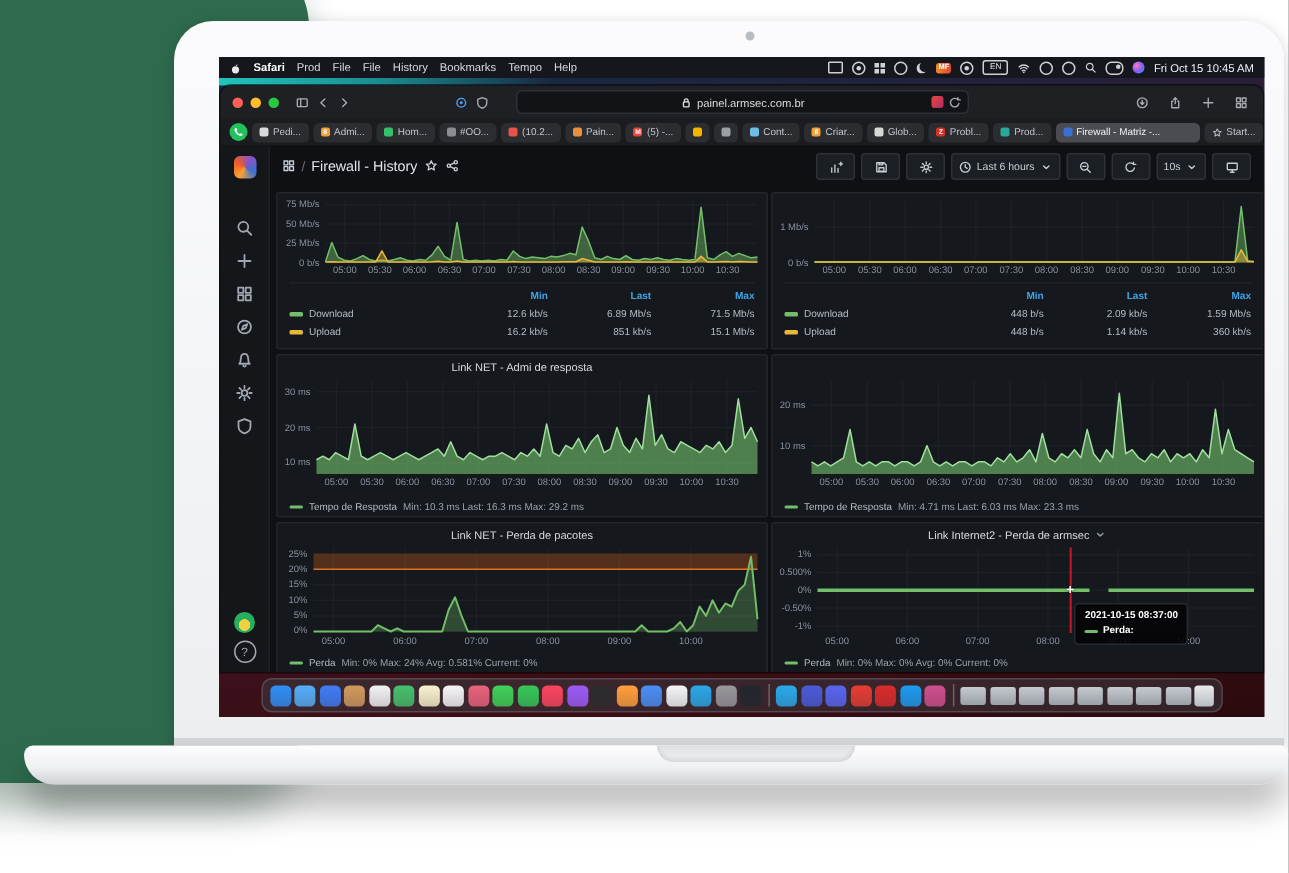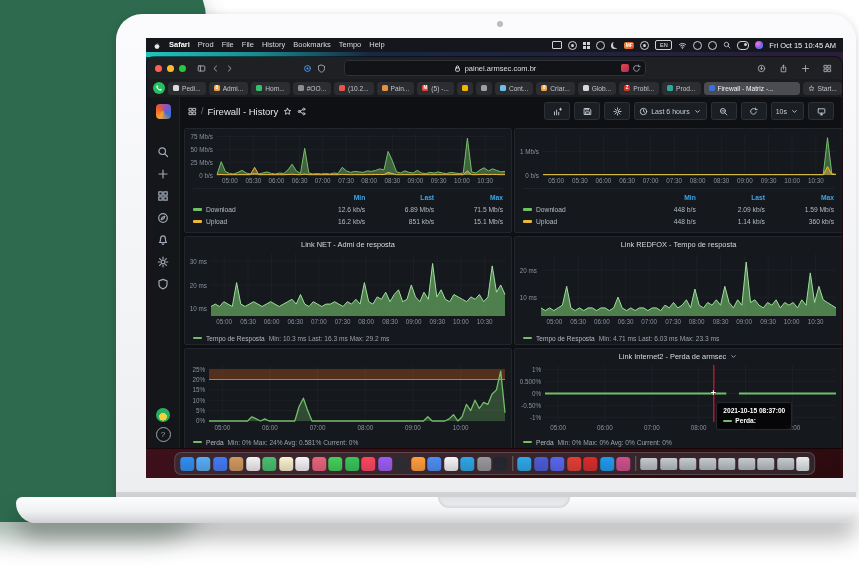--- a/index.html
+++ b/index.html
@@ -622,23 +622,20 @@
               <div class="xlab" style="left: 297.714px; top: 66.5px;">10:30</div>
             </div>
           <div class="legend-line">
             <span class="dash-sw" style="background:#73bf69"></span>
             <span>Tempo de Resposta</span>
             <span class="lstat">Min: 10.3 ms   Last: 16.3 ms   Max: 29.2 ms</span>
           </div>
         </div>
 
         <div class="panel" id="p4">
-          <div class="p-title">
-              <span>Link REDFOX - Tempo de resposta</span>
-            </div>
           <div class="plot">
               <svg width="323" height="76" style="position:absolute;left:0;top:0">
                 <line x1="37.275" y1="3" x2="37.275" y2="65" stroke="#1d2025" stroke-width="1"></line>
                 <line x1="61.17" y1="3" x2="61.17" y2="65" stroke="#1d2025" stroke-width="1"></line>
                 <line x1="84.77" y1="3" x2="84.77" y2="65" stroke="#1d2025" stroke-width="1"></line>
                 <line x1="108.66499999999999" y1="3" x2="108.66499999999999" y2="65" stroke="#1d2025" stroke-width="1"></line>
                 <line x1="132.265" y1="3" x2="132.265" y2="65" stroke="#1d2025" stroke-width="1"></line>
                 <line x1="156.16" y1="3" x2="156.16" y2="65" stroke="#1d2025" stroke-width="1"></line>
                 <line x1="179.76000000000002" y1="3" x2="179.76000000000002" y2="65" stroke="#1d2025" stroke-width="1"></line>
                 <line x1="203.655" y1="3" x2="203.655" y2="65" stroke="#1d2025" stroke-width="1"></line>
@@ -667,20 +664,23 @@
               <div class="xlab" style="left: 298.645px; top: 66.5px;">10:30</div>
             </div>
           <div class="legend-line">
             <span class="dash-sw" style="background:#73bf69"></span>
             <span>Tempo de Resposta</span>
             <span class="lstat">Min: 4.71 ms   Last: 6.03 ms   Max: 23.3 ms</span>
           </div>
         </div>
 
         <div class="panel" id="p5">
+          <div class="p-title">
+              <span>Link NET - Perda de pacotes</span>
+            </div>
           <div class="plot">
               <svg width="322" height="71" style="position:absolute;left:0;top:0">
                 <line x1="35.32" y1="3" x2="35.32" y2="60" stroke="#1d2025" stroke-width="1"></line>
                 <line x1="82.976" y1="3" x2="82.976" y2="60" stroke="#1d2025" stroke-width="1"></line>
                 <line x1="130.632" y1="3" x2="130.632" y2="60" stroke="#1d2025" stroke-width="1"></line>
                 <line x1="178.288" y1="3" x2="178.288" y2="60" stroke="#1d2025" stroke-width="1"></line>
                 <line x1="225.944" y1="3" x2="225.944" y2="60" stroke="#1d2025" stroke-width="1"></line>
                 <line x1="273.6" y1="3" x2="273.6" y2="60" stroke="#1d2025" stroke-width="1"></line>
                 <line x1="22" y1="58.96363636363636" x2="318" y2="58.96363636363636" stroke="#1d2025" stroke-width="1"></line>
                 <line x1="22" y1="48.6" x2="318" y2="48.6" stroke="#1d2025" stroke-width="1"></line>

